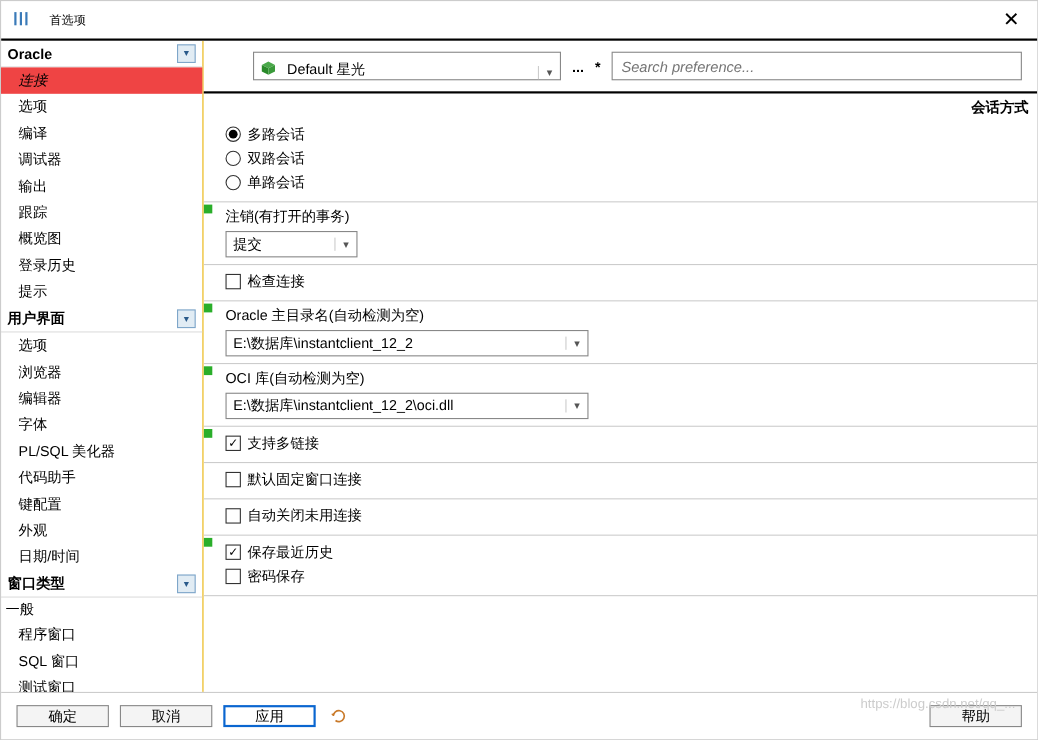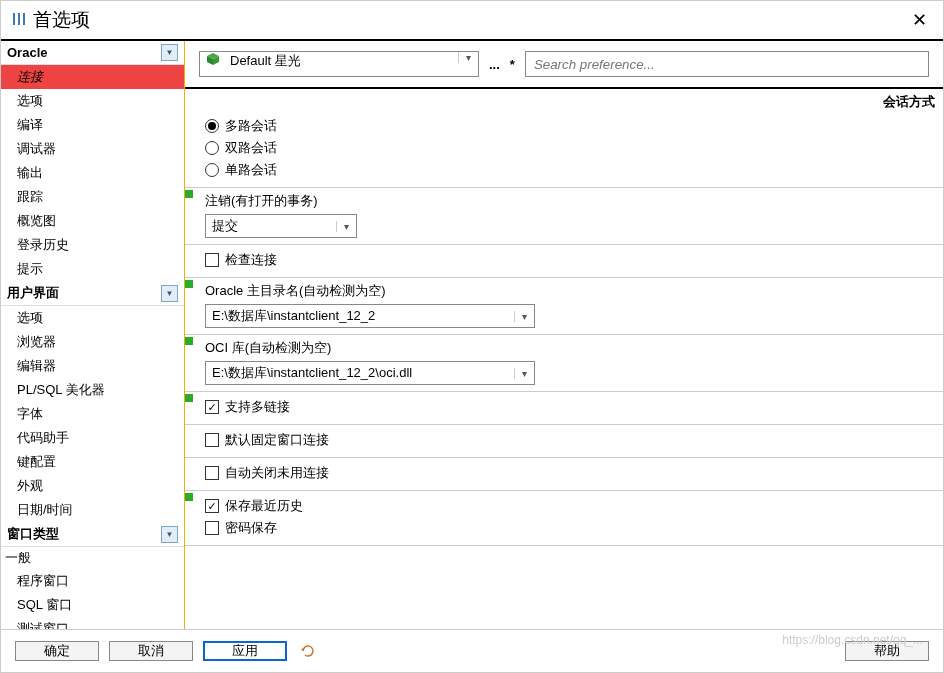--- a/index.html
+++ b/index.html
@@ -1,40 +1,40 @@
 <!DOCTYPE html>
 <html><head>
 <meta charset="utf-8">
 <style>
 * { box-sizing: border-box; margin: 0; padding: 0; }
 body { font-family: "Microsoft YaHei", "Segoe UI", sans-serif; font-size: 13px; color: #000; background: #fff; width: 944px; height: 673px; overflow: hidden; display: flex; flex-direction: column; border: 1px solid #ccc; }
 
 
 .titlebar { display: flex; align-items: center; padding: 6px 10px; border-bottom: 2px solid #000; }
 .titlebar .icon { margin-right: 6px; color: #3a7ab8; }
-.titlebar .title { flex: 1; font-size: 19px; }
+.titlebar .title { flex: 1; font-size: 11px; margin-left: 12px; }
 .titlebar .close { font-size: 18px; cursor: pointer; padding: 0 6px; }
 
 
 .main { flex: 1; display: flex; overflow: hidden; }
 
 
 .sidebar { width: 184px; border-right: 1px solid #eab308; display: flex; flex-direction: column; overflow-y: auto; }
 .tree-header { display: flex; align-items: center; justify-content: space-between; font-weight: bold; padding: 3px 6px; border-bottom: 1px solid #ddd; }
 .tree-header .chev { width: 17px; height: 17px; background: #e1ecf4; border: 1px solid #7ea6c9; display: flex; align-items: center; justify-content: center; font-size: 8px; color: #2a5a8a; cursor: pointer; }
 .tree-item { padding: 2px 6px 2px 16px; cursor: pointer; line-height: 20px; }
 .tree-item.selected { background: #ef4444; font-style: italic; }
 .tree-sep { padding: 2px 0 2px 4px; }
 
 
 .right { flex: 1; display: flex; flex-direction: column; overflow: hidden; }
 
 
 .toolbar { display: flex; align-items: center; gap: 10px; padding: 10px 14px; }
-.combo { display: flex; align-items: flex-start; border: 1px solid #888; background: #fff; height: 26px; }
+.combo { display: flex; align-items: flex-end; border: 1px solid #888; background: #fff; height: 26px; margin-left: 31px; }
 .combo .cube { color: #2a8a2a; margin: 0 6px; }
 .combo .txt { flex: 1; padding: 0 4px; }
 .combo .drop { width: 20px; text-align: center; border-left: 1px solid #ccc; cursor: pointer; font-size: 10px; color: #555; }
 .profile-combo { width: 280px; }
 .dots { font-weight: bold; cursor: pointer; }
 .star { font-weight: bold; }
 .search { flex: 1; border: 1px solid #888; height: 26px; padding: 0 8px; font-style: italic; color: #888; }
 
 
 .content { flex: 1; overflow-y: auto; border-top: 2px solid #000; margin: 0 0 0 0; }
@@ -43,21 +43,21 @@
 .section .marker.green { background: #2aae2a; }
 .section .body { padding: 4px 8px 6px 20px; }
 .sec-title { font-weight: bold; margin-bottom: 4px; text-align: right; }
 .radio-row, .check-row { display: flex; align-items: center; gap: 6px; line-height: 22px; }
 .radio { width: 14px; height: 14px; border: 1.5px solid #333; border-radius: 50%; display: inline-flex; align-items: center; justify-content: center; }
 .radio.checked::after { content: ""; width: 8px; height: 8px; background: #000; border-radius: 50%; }
 .check { width: 14px; height: 14px; border: 1.5px solid #333; display: inline-flex; align-items: center; justify-content: center; font-size: 11px; line-height: 1; }
 .select { display: flex; align-items: center; border: 1px solid #888; height: 24px; margin-top: 4px; }
 .select .txt { flex: 1; padding: 0 6px; }
 .select .drop { width: 20px; text-align: center; border-left: 1px solid #ccc; cursor: pointer; font-size: 10px; color: #555; }
-.select.small { width: 152px; }
+.select.small { width: 120px; }
 .select.med { width: 330px; }
 .header-bar { background: #0a66d0; color: #fff; font-weight: bold; padding: 3px 8px; }
 
 
 .footer { display: flex; align-items: center; gap: 10px; padding: 10px 14px; border-top: 1px solid #ccc; position: relative; }
 .btn { min-width: 84px; height: 20px; border: 1px solid #888; background: #f4f4f4; cursor: pointer; display: flex; align-items: center; justify-content: center; }
 .btn.primary { border: 2px solid #0a66d0; background: #fff; }
 .icon-btn { width: 22px; height: 22px; display: flex; align-items: center; justify-content: center; color: #c97a2a; cursor: pointer; }
 .spacer { flex: 1; }
 .watermark { position: absolute; right: 20px; bottom: 25px; color: #ccc; font-size: 12px; pointer-events: none; }
@@ -99,22 +99,22 @@
     <div class="tree-item">登录历史</div>
     <div class="tree-item">提示</div>
 
     <div class="tree-header">
       <span>用户界面</span>
       <span class="chev">▼</span>
     </div>
     <div class="tree-item">选项</div>
     <div class="tree-item">浏览器</div>
     <div class="tree-item">编辑器</div>
+    <div class="tree-item">字体</div>
     <div class="tree-item">PL/SQL 美化器</div>
-    <div class="tree-item">字体</div>
     <div class="tree-item">代码助手</div>
     <div class="tree-item">键配置</div>
     <div class="tree-item">外观</div>
     <div class="tree-item">日期/时间</div>
 
     <div class="tree-header">
       <span>窗口类型</span>
       <span class="chev">▼</span>
     </div>
     <div class="tree-sep">一般</div>

